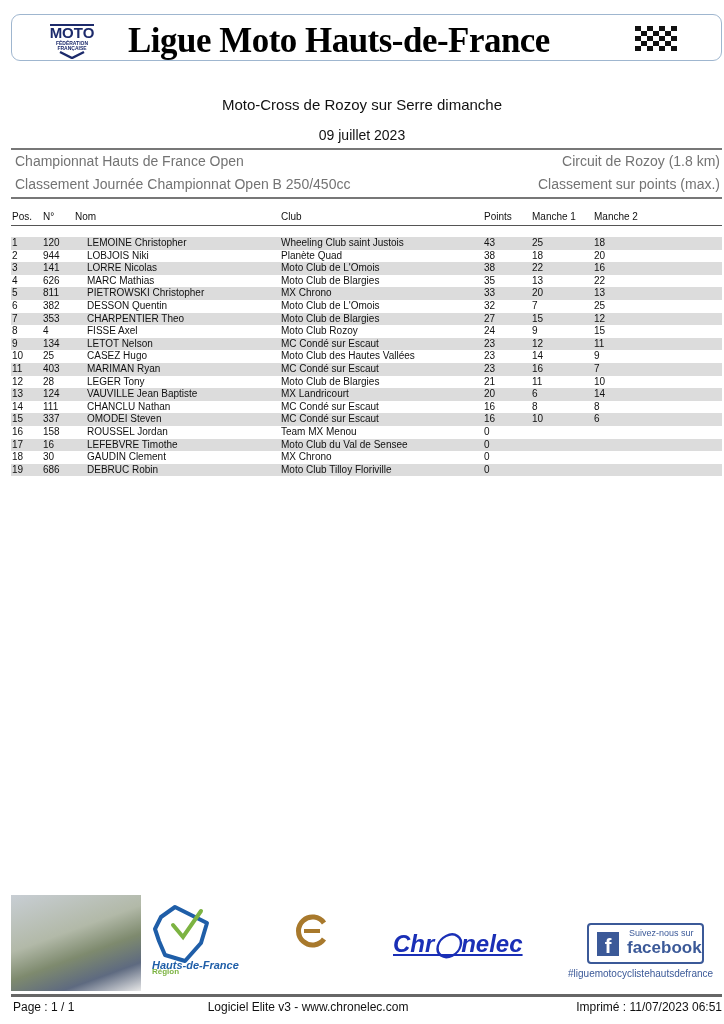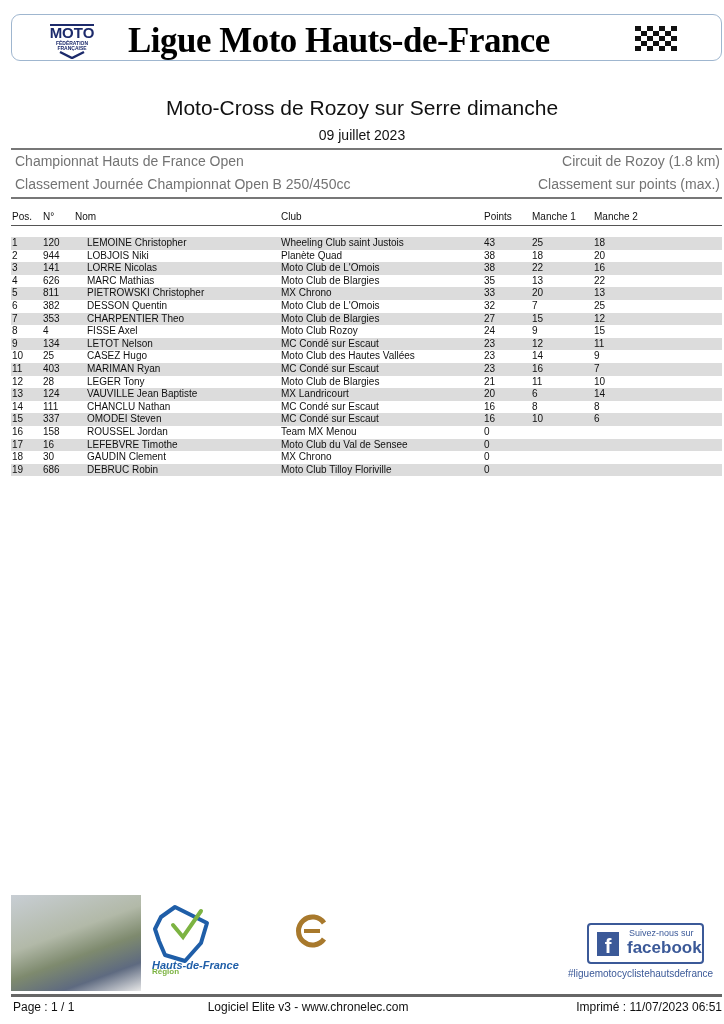--- a/index.html
+++ b/index.html
@@ -1,21 +1,21 @@
 <!DOCTYPE html>
 <html><head>
 <meta charset="utf-8">
 <style>
   html, body { margin:0; padding:0; background:#fff; }
   body { width:724px; height:1024px; position:relative; overflow:hidden; font-family:"Liberation Sans", sans-serif; color:#111; }
   .banner { position:absolute; left:11px; top:14px; width:711px; height:47px; border:1px solid #9fb6cf; border-radius:9px; box-sizing:border-box; background:#fff; }
   .ffm-logo { position:absolute; left:44px; top:21px; width:56px; height:38px; }
   .banner-title { position:absolute; left:128px; top:18px; font-family:"Liberation Serif", serif; font-size:36px; font-weight:bold; letter-spacing:-0.5px; color:#000; line-height:44px; transform:scaleX(0.97); transform-origin:left; }
   .flag { position:absolute; left:635px; top:26px; width:44px; height:25px; }
-  .event-title { position:absolute; left:0; width:724px; top:96px; text-align:center; font-size:21px; color:#111; }
+  .event-title { position:absolute; left:0; width:724px; top:96px; text-align:center; font-size:15px; color:#111; }
   .event-date { position:absolute; left:0; width:724px; top:127px; text-align:center; font-size:14px; color:#111; }
   .hr { position:absolute; left:11px; width:711px; height:2px; background:#777; }
   .info { position:absolute; font-size:14px; color:#737373; white-space:nowrap; }
   .th { position:absolute; top:211px; font-size:10px; color:#111; }
   .hr-thin { position:absolute; left:11px; width:711px; height:1px; background:#555; top:225px; }
   .row { position:absolute; left:11px; width:711px; height:12.5px; font-size:10px; line-height:12.5px; }
   .row.alt { background:#dcdcdc; }
   .row span { position:absolute; top:0; white-space:nowrap; }
   .c-pos { left:1px; } .c-no { left:32px; } .c-nom { left:64px;margin-left:12px; } .c-club { left:270px; }
   .c-pts { left:473px; } .c-m1 { left:521px; } .c-m2 { left:583px; }
@@ -268,20 +268,21 @@
   <svg style="position:absolute;left:140px;top:8px;width:62px;height:62px" viewBox="0 0 62 62">
     <path d="M10 14 L24 4 L40 12 L56 20 L50 40 L34 58 L14 52 L8 38 L4 26 Z" fill="none" stroke="#1f5ea8" stroke-width="4" stroke-linejoin="round"></path>
     <path d="M22 22 L32 34 L50 8" fill="none" stroke="#7cb342" stroke-width="4" stroke-linecap="round"></path>
   </svg>
   <div class="region-text1">Région</div>
   <div class="region-text2">Hauts-de-France</div>
   <svg style="position:absolute;left:283px;top:18px;width:36px;height:36px" viewBox="0 0 36 36">
     <path d="M30 10 A14 14 0 1 0 30 26" fill="none" stroke="#a8792c" stroke-width="5"></path>
     <path d="M10 18 H26" stroke="#a8792c" stroke-width="4"></path>
   </svg>
+  <div class="chronelec">Chr◯nelec</div>
   <div class="fb-box">
     <div class="fb-f">f</div>
     <div class="fb-small">Suivez-nous sur</div>
     <div class="fb-big">facebook</div>
   </div>
   <div class="hashtag">#liguemotocyclistehautsdefrance</div>
 </div>
 
 <div class="footer-line"></div>
 <div class="footer" style="left:13px">Page : 1 / 1</div>

